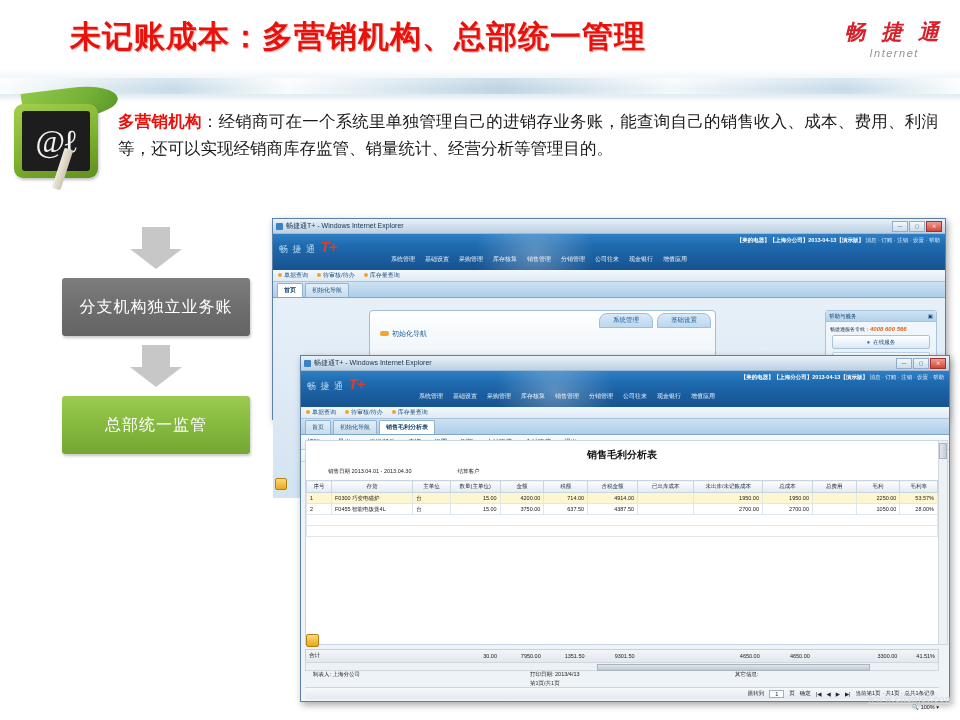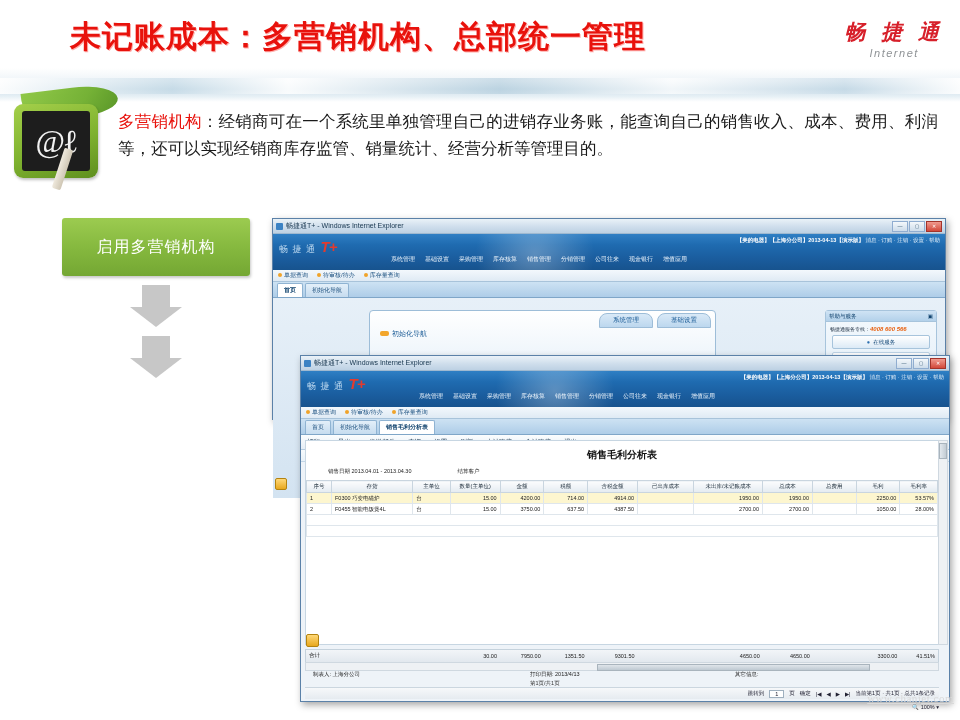--- a/index.html
+++ b/index.html
@@ -53,21 +53,21 @@
     background:linear-gradient(90deg,#efe9dd,#cfc6b4);
     transform:rotate(18deg);border-radius:2px;
   }
 
   
   .desc{
     position:absolute;left:118px;top:108px;width:820px;
     font-size:16.5px;line-height:27px;color:#1a1a1a;
     text-align:justify;
   }
-  .desc .kw{color:#e8120c;font-weight:normal;}
+  .desc .kw{color:#e8120c;font-weight:bold;}
 
   
   .flow{position:absolute;left:62px;top:218px;width:188px;}
   .fbox{
     width:188px;height:58px;border-radius:3px;
     display:flex;align-items:center;justify-content:center;
     color:#ffffff;font-size:16px;letter-spacing:1px;
     box-shadow:1px 2px 3px rgba(0,0,0,.22);
   }
   .fbox.green{background:linear-gradient(180deg,#9ccb50 0%,#86b93f 50%,#74a733 100%);}
@@ -244,30 +244,33 @@
 <div class="board">
   <div class="board-inner">@ℓ</div>
 </div>
 <div class="chalk"></div>
 
 <div class="desc">
   <span class="kw">多营销机构</span><span>：</span><span>经销商可在一个系统里单独管理自己的进销存业务账，能查询自己的销售收入、成本、费用、利润等，还可以实现经销商库存监管、销量统计、经营分析等管理目的。</span>
 </div>
 
 <div class="flow">
-  <div class="fbox green">
-    <span>启用多营销机构</span>
-  </div>
   <div class="arrow-wrap">
     <div class="farrow-body"></div>
       <div class="farrow-head"></div>
   </div>
+  <div class="fbox gray">
+    <span>分支机构独立业务账</span>
+  </div>
   <div class="arrow-wrap">
     <div class="farrow-body"></div>
       <div class="farrow-head"></div>
+  </div>
+  <div class="fbox green">
+    <span>总部统一监管</span>
   </div>
 </div>
 
 <div class="win" id="win1">
   <div class="win-title">
     <span class="win-ico"></span>
     <span>畅捷通T+ - Windows Internet Explorer</span>
     <span class="win-btns">
       <span class="wb">—</span>
       <span class="wb">▢</span>

